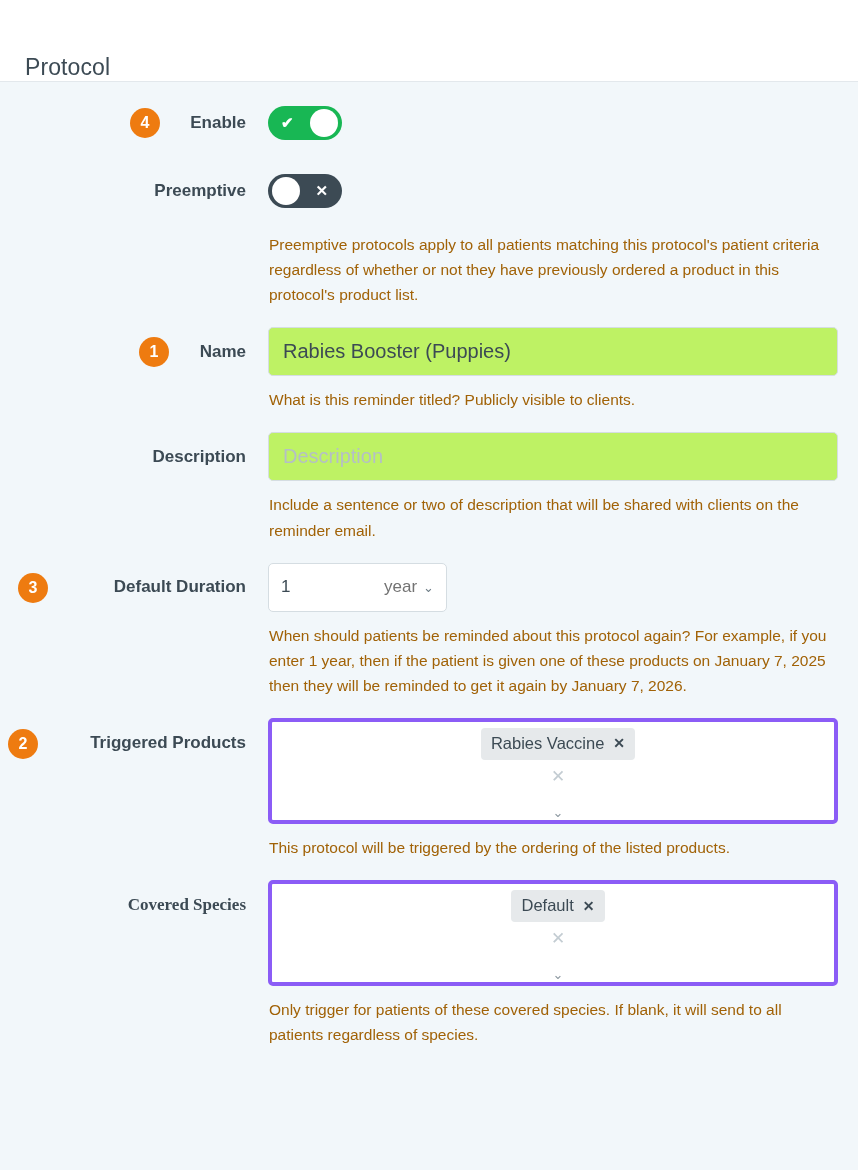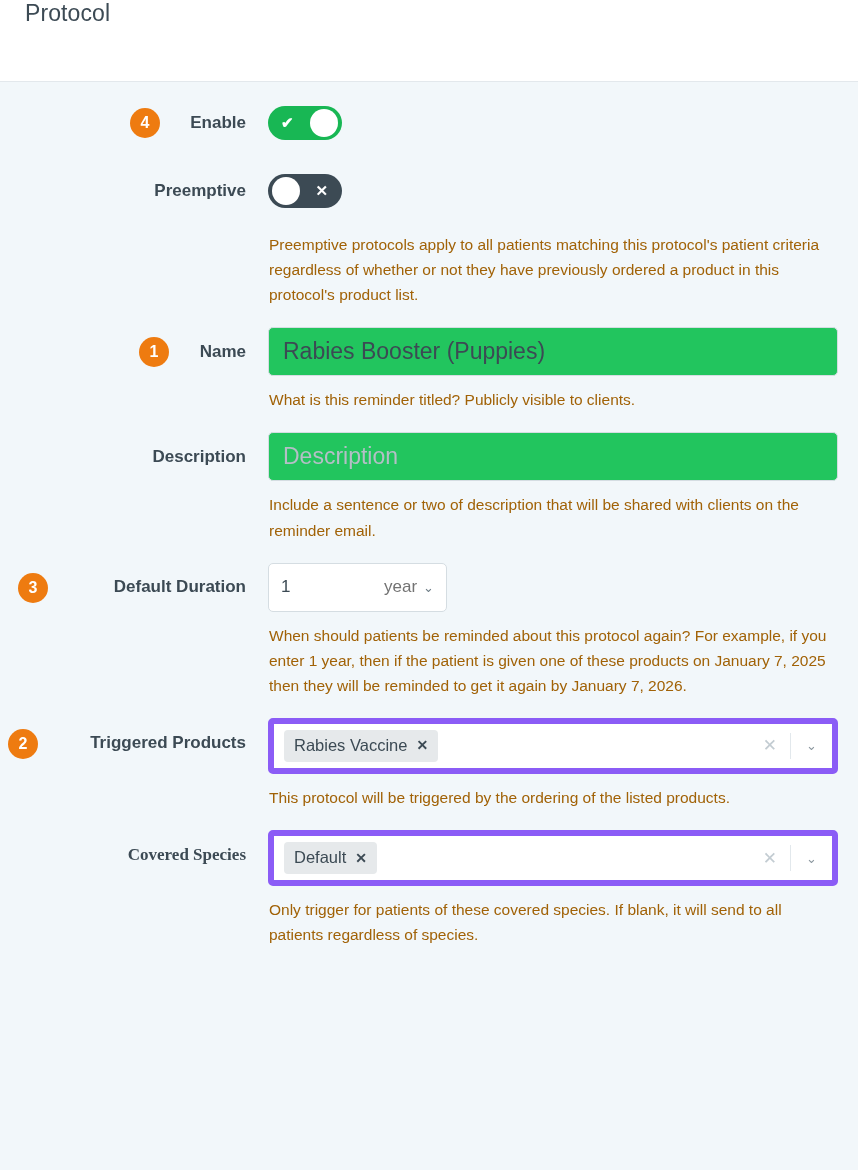--- a/index.html
+++ b/index.html
@@ -15,21 +15,21 @@
     color: #374550;
     overflow: hidden;
   }
 
   
   .page-header {
     height: 82px;
     background: #ffffff;
     border-bottom: 1px solid #e3e8ec;
     display: flex;
-    align-items: flex-start;
+    align-items: flex-end;
     padding-left: 25px;
   }
   .page-title {
     font-size: 23px;
     font-weight: 400;
     color: #3c4a54;
     letter-spacing: 0.1px;
   }
 
   
@@ -124,23 +124,23 @@
     margin: 11px 0 0 1px;
     max-width: 570px;
   }
 
   
   .text-input {
     width: 570px;
     height: 49px;
     border: 1px solid #d5dde2;
     border-radius: 5px;
-    background: #22c55e;
+    background: #bef264;
     font-family: "Liberation Sans", sans-serif;
-    font-size: 23px;
+    font-size: 20px;
     color: #3c4a54;
     padding: 0 14px;
     outline: none;
   }
   .text-input::placeholder { color: #b4bfc6; }
 
   
   .duration {
     width: 179px;
     height: 49px;
@@ -164,26 +164,27 @@
   .caret {
     color: #6d7c86;
     font-size: 13px;
     line-height: 1;
   }
 
   
   .multiselect {
     width: 570px;
     min-height: 51px;
-    border: 6px solid #8b5cf6;
+    border: 4px solid #8b5cf6;
     border-radius: 5px;
     background: #ffffff;
     display: flex;
     align-items: center;
     padding: 0 0 0 10px;
+    flex-direction: column;
   }
   .chips {
     flex: 1 1 auto;
     display: flex;
     align-items: center;
     gap: 6px;
     flex-wrap: wrap;
     padding: 6px 0;
   }
   .chip {

